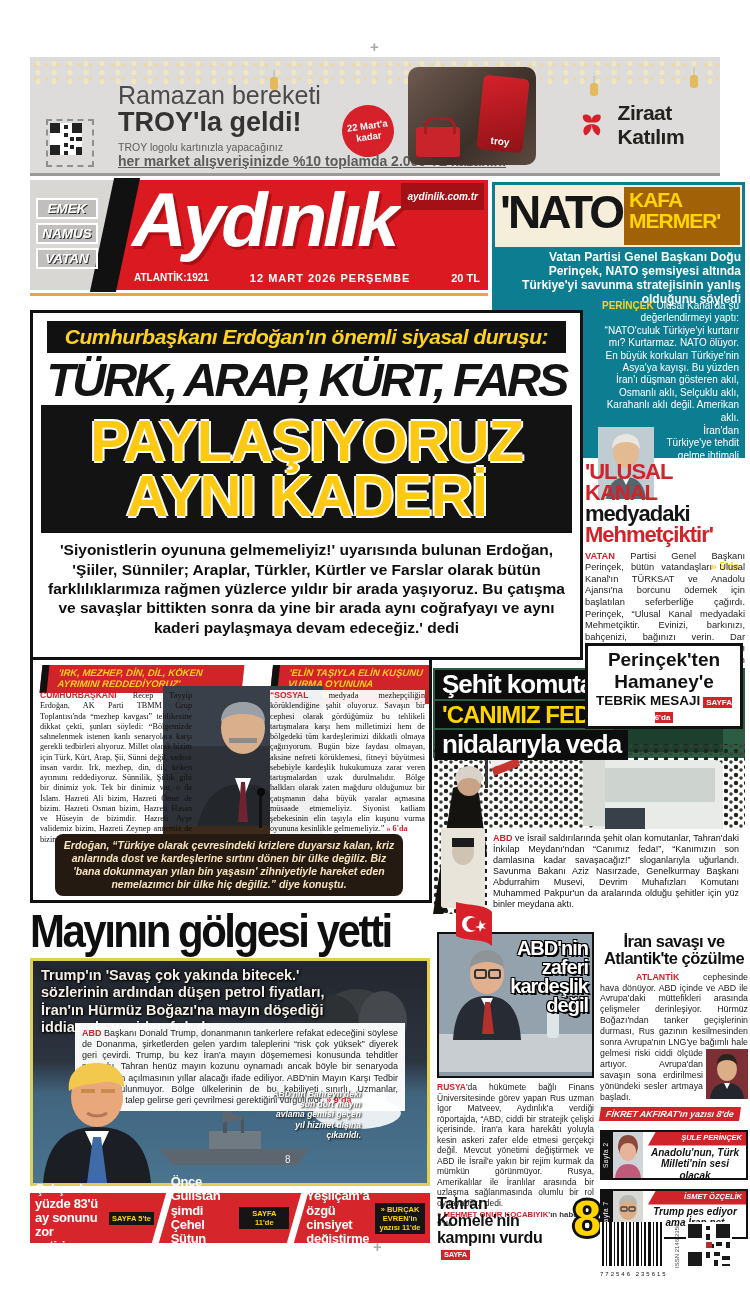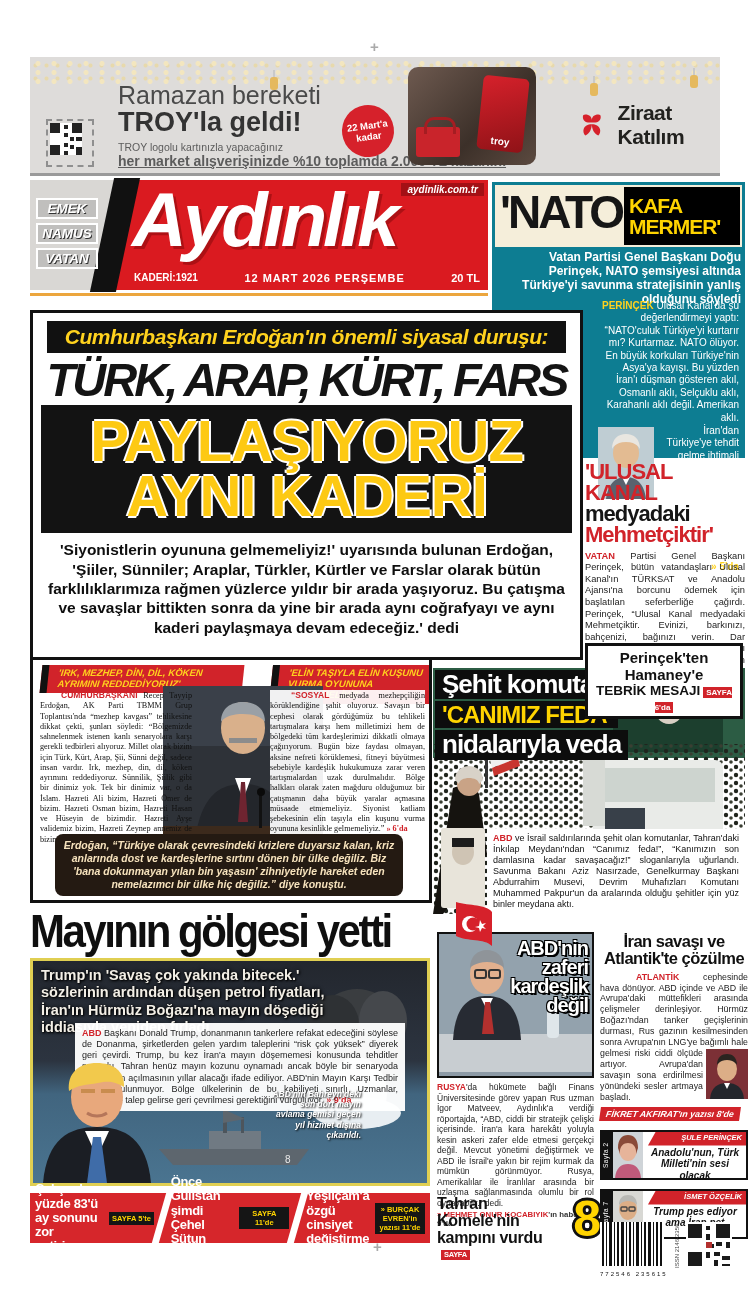--- a/index.html
+++ b/index.html
@@ -33,66 +33,66 @@
   
   #mast{left:30px;top:180px;width:458px;height:110px;background:#d9d7d4;}
   #mast .redbox{position:absolute;left:86px;top:0;right:0;bottom:0;background:#da1a20;}
   #mast .slash{position:absolute;left:72px;top:-2px;width:26px;height:114px;background:#111;transform:skewX(-12deg);}
   #mast .tags{position:absolute;left:6px;top:18px;}
   #mast .tag{display:block;width:58px;margin-bottom:4px;border:2px solid #fff;background:rgba(120,120,120,.25);
     color:#fff;font-weight:bold;font-style:italic;font-size:13.5px;text-align:center;padding:1px 0;
     text-shadow:1px 1px 0 #333;}
   #mast .title{position:absolute;left:102px;top:-4px;color:#fff;font-size:76px;font-weight:bold;font-style:italic;
     letter-spacing:-4px;text-shadow:3px 3px 0 rgba(90,0,0,.35);}
-  #mast .web{position:absolute;right:4px;top:3px;background:#a31015;color:#fff;font-size:10px;font-weight:bold;font-style:italic;padding:1px 6px;}
+  #mast .web{position:absolute;right:4px;top:3px;background:#a31015;color:#fff;font-size:10px;font-weight:bold;font-style:italic;padding:8px 6px;}
   #mast .row{position:absolute;left:104px;right:8px;bottom:6px;display:flex;justify-content:space-between;color:#fff;font-weight:bold;}
   #mast .row .f{font-size:10px;} #mast .row .d{font-size:11px;letter-spacing:1px;} #mast .row .p{font-size:11px;}
   #mastrule{left:30px;top:293px;width:458px;height:3px;background:#eca63e;}
 
   
   #nato{left:492px;top:182px;width:253px;height:276px;background:#0d7d92;padding:0;box-sizing:border-box;}
   #nato .natobox{position:absolute;left:3px;top:3px;right:3px;height:62px;background:#f5eeda;display:flex;}
   #nato .w1{font-size:46px;font-weight:bold;letter-spacing:-3px;color:#161616;padding:2px 2px 0 5px;line-height:1.1;}
-  #nato .kf{background:#000000;margin:2px 2px 2px 0;padding:2px 5px;flex:1;display:flex;flex-direction:column;justify-content:center;}
+  #nato .kf{background:#a16207;margin:2px 2px 2px 0;padding:2px 5px;flex:1;display:flex;flex-direction:column;}
   #nato .kf div{color:#ffd400;font-size:21px;font-weight:bold;letter-spacing:-1px;line-height:1.0;}
   #nato .deck{position:absolute;left:4px;right:4px;top:68px;color:#fff;font-weight:bold;font-size:12px;line-height:1.18;text-align:right;}
   #nato .body{position:absolute;left:106px;right:6px;top:118px;bottom:4px;color:#fff;font-size:10px;line-height:1.24;text-align:right;}
   #nato .lead{color:#ffd21e;font-weight:bold;}
   #nato .brow{display:flex;margin-top:1px;}
   #nato .pic{width:56px;height:72px;flex:0 0 56px;margin:2px 4px 0 0;background:#c2cdd2;}
   .morelink{color:#ffd21e;font-weight:bold;}
   .morered{color:#d1232a;font-weight:bold;}
 
   
   #ulusal{left:585px;top:462px;width:160px;}
   #ulusal .h{font-size:22px;font-weight:bold;letter-spacing:-1px;line-height:.95;}
   #ulusal .r{color:#d1232a;} #ulusal .b{color:#151515;}
   #ulusal .body{margin-top:5px;font-size:9.3px;line-height:1.25;text-align:justify;color:#222;}
   #ulusal .lead{color:#d1232a;font-weight:bold;}
   #tebrik{left:585px;top:643px;width:158px;border:3px solid #111;background:#fff;text-align:center;padding:3px 2px;box-sizing:border-box;z-index:6;}
-  #tebrik .l1{font-size:15px;font-weight:bold;}
+  #tebrik .l1{font-size:19px;font-weight:bold;}
   #tebrik .l2{font-size:13.5px;font-weight:bold;}
   #tebrik .chip{background:#d1232a;color:#fff;font-size:8px;font-weight:bold;padding:1px 3px;margin-left:3px;}
 
   
   #maintop{left:30px;top:310px;width:553px;height:350px;border:3px solid #111;box-sizing:border-box;background:#fff;}
   #maintop .kicker{margin:8px 14px 0;background:#111;color:#ffd21e;font-size:21px;font-weight:bold;font-style:italic;
     text-align:center;padding:4px 0;letter-spacing:-0.5px;}
   #maintop .h1{margin-top:3px;text-align:center;font-size:47px;font-weight:bold;font-style:italic;letter-spacing:-3px;color:#141414;line-height:1.0;}
   #maintop .blk{margin:2px 8px 0;background:#131313;text-align:center;padding:8px 0 10px;}
   #maintop .h2{color:#fdc913;font-size:58px;font-weight:bold;letter-spacing:-1px;line-height:.95;
     text-shadow:2px 0 0 #fff,-2px 0 0 #fff,0 2px 0 #fff,0 -2px 0 #fff;}
   #maintop .deck{padding:7px 12px 0;font-size:15.5px;font-weight:bold;text-align:center;line-height:1.25;color:#0e0e0e;}
   #mainbot{left:30px;top:660px;width:402px;height:243px;border:3px solid #111;border-top:none;box-sizing:border-box;background:#fff;overflow:hidden;}
   .redtag{position:absolute;top:5px;background:#d1232a;color:#ffd21e;font-size:9.5px;font-weight:bold;font-style:italic;
     line-height:1.15;padding:3px 5px 3px 10px;transform:skewX(-6deg);border-left:7px solid #111;}
   #mainbot .photo{position:absolute;left:130px;top:26px;width:160px;height:172px;}
   #mainbot .c1{position:absolute;left:7px;top:30px;width:152px;font-family:"Liberation Serif",serif;font-size:8.2px;line-height:1.25;text-align:justify;}
   #mainbot .c2{position:absolute;left:237px;top:30px;width:155px;font-family:"Liberation Serif",serif;font-size:8.2px;line-height:1.25;text-align:justify;background:rgba(255,255,255,.93);}
-  #mainbot .lead{font-family:"Liberation Sans",sans-serif;color:#d1232a;font-weight:bold;font-size:8.5px;margin-left:21px;}
+  #mainbot .lead{font-family:"Liberation Sans",sans-serif;color:#d1232a;font-weight:bold;font-size:8.5px;}
   #mainbot .cap{position:absolute;left:22px;bottom:4px;width:348px;background:#241a12;border-radius:8px;color:#f7e3bd;
     font-size:10.5px;font-weight:bold;font-style:italic;text-align:center;line-height:1.25;padding:5px 8px;box-sizing:border-box;}
 
   
   #sehit{left:433px;top:668px;width:312px;height:246px;overflow:hidden;}
   #sehit .chip{display:table;background:#0d0d0d;padding:1px 7px;margin:2px 0 0 2px;letter-spacing:-1px;line-height:1.05;}
   #sehit .w{color:#fff;font-size:26px;font-weight:bold;}
   #sehit .y{color:#ffd400;font-size:24px;font-weight:bold;}
   #sehit .cap{position:absolute;right:0;bottom:0;width:258px;background:#fff;font-size:9px;line-height:1.22;
     text-align:justify;padding:4px 6px;box-sizing:border-box;}
@@ -198,21 +198,21 @@
     <div class="redbox"></div>
     <div class="slash"></div>
     <div class="tags">
       <span class="tag">EMEK</span>
       <span class="tag">NAMUS</span>
       <span class="tag">VATAN</span>
     </div>
     <div class="title">Aydınlık</div>
     <div class="web">aydinlik.com.tr</div>
     <div class="row">
-      <span class="f">KADERİ:1921</span>
+      <span class="f">ATLANTİK:1921</span>
       <span class="d">12 MART 2026 PERŞEMBE</span>
       <span class="p">20 TL</span>
     </div>
   </div>
   <div id="mastrule" class="abs"></div>
 
   <div id="nato" class="abs">
     <div class="natobox">
       <span class="w1">'NATO</span>
       <div class="kf">

